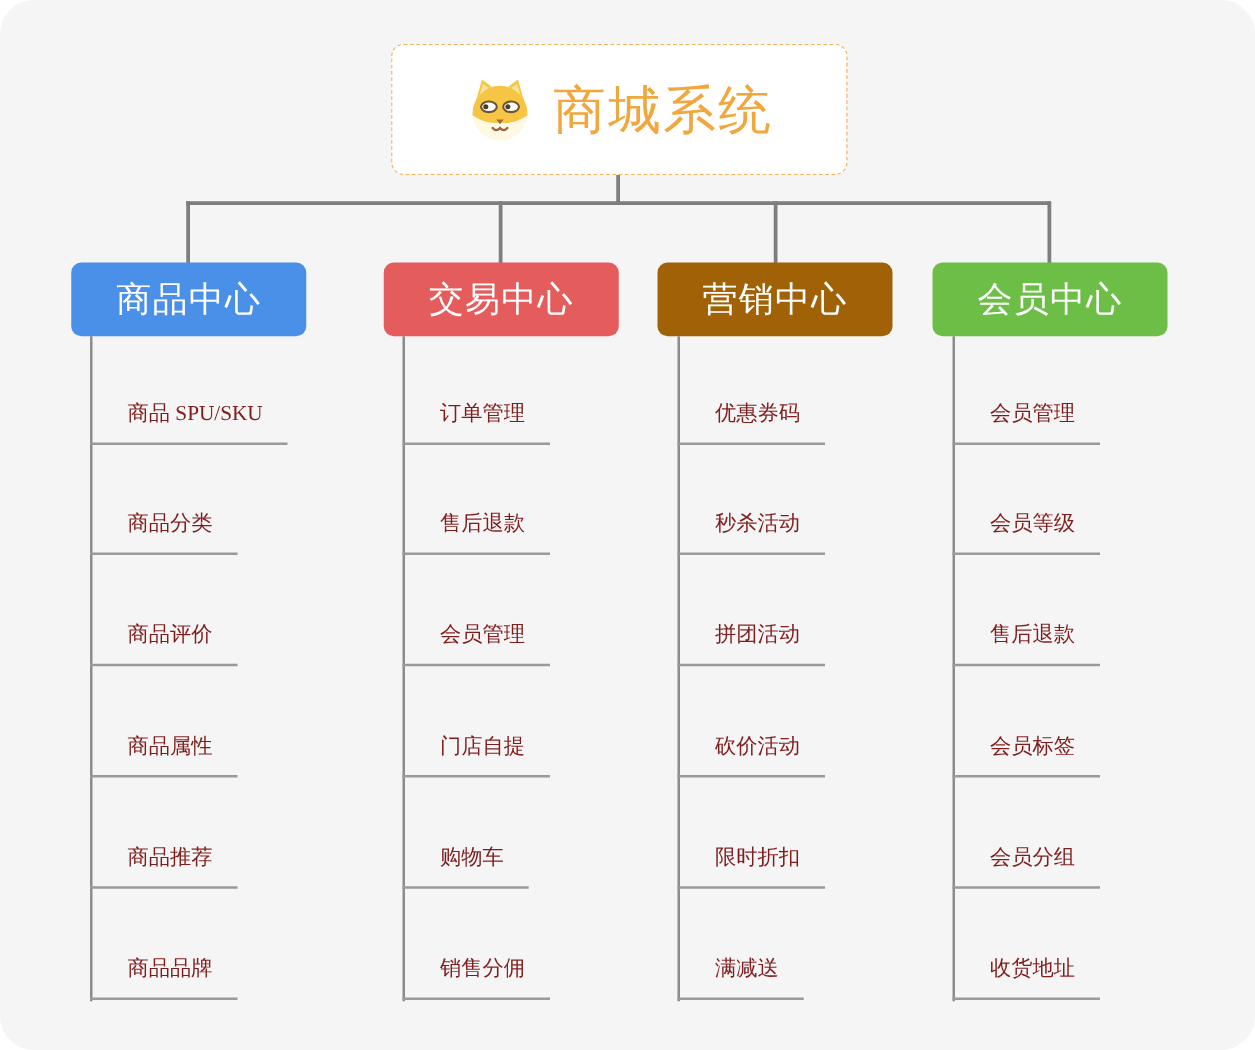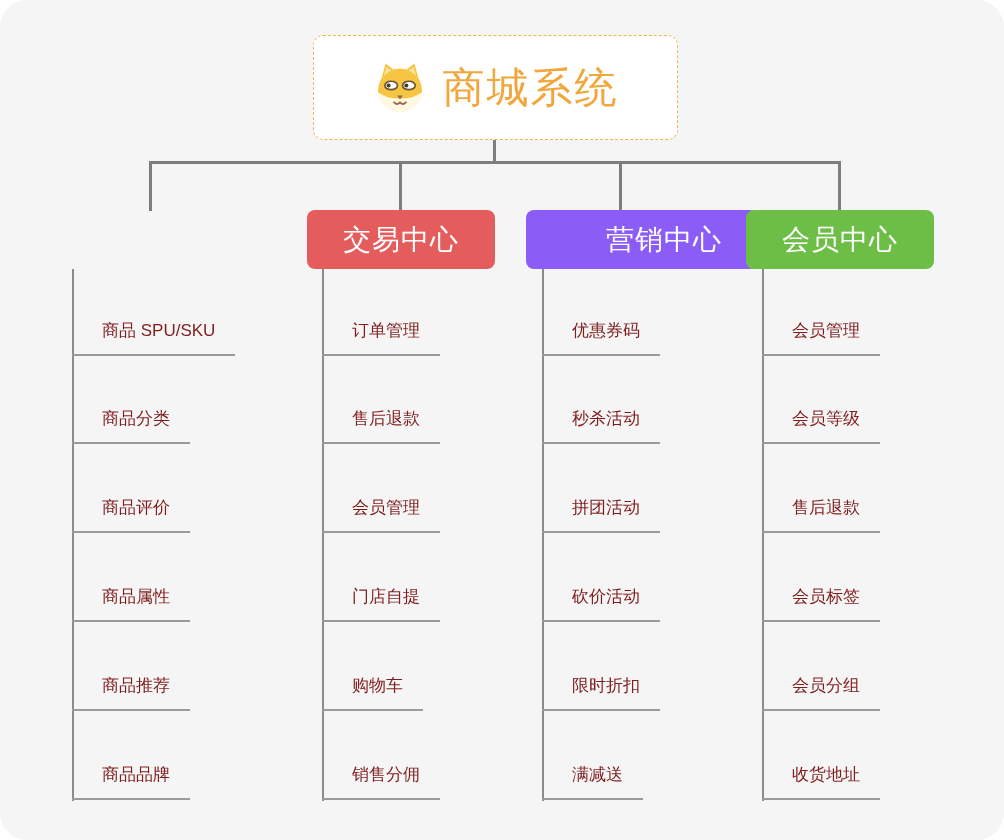--- a/index.html
+++ b/index.html
@@ -1,19 +1,19 @@
 <!DOCTYPE html>
 <html><head>
 <meta charset="utf-8">
 <style>
   html,body{margin:0;padding:0;}
   .canvas{
     position:relative;width:1004px;height:840px;
     background:#F5F5F5;overflow:hidden;
-    font-family:Liberation Sans, sans-serif;
+    font-family:Liberation Serif, serif;
     border-radius:27px;
   }
   
   .conn{position:absolute;background:#7E7E7E;}
   .root-stem{left:493px;top:139px;width:3px;height:25px;}
   .h-bar{left:149px;top:161px;width:691px;height:3px;}
   .drop{top:161px;width:3px;height:50px;}
   .drop1{left:149px;} .drop2{left:399px;} .drop3{left:619px;} .drop4{left:838px;}
   
   .root-node{
@@ -66,24 +66,27 @@
         <ellipse cx="42.5" cy="29" rx="7.5" ry="5" fill="#FFFFFF" stroke="#6B5636" stroke-width="2"></ellipse>
         <circle cx="18.5" cy="29" r="2.4" fill="#4A3B24"></circle>
         <circle cx="39.5" cy="29" r="2.4" fill="#4A3B24"></circle>
         <path d="M28.5 41 h7 l-3.5 4.5 z" fill="#9A6A44"></path>
         <path d="M25 49 q3.5 4 7 0 q3.5 4 7 0" stroke="#9A6A44" stroke-width="2.2" fill="none" stroke-linecap="round"></path>
       </svg>
     </span>
     <span class="root-title">商城系统</span>
   </div>
 
+  <div class="branch-box bb1" style="background-color: rgb(74, 143, 232);">
+    <span>商品中心</span>
+  </div>
   <div class="branch-box bb2" style="background-color: rgb(228, 92, 92);">
     <span>交易中心</span>
   </div>
-  <div class="branch-box bb3" style="background-color: #8b5cf6; padding-left: 44px;">
+  <div class="branch-box bb3" style="background-color: #a16207;">
     <span>营销中心</span>
   </div>
   <div class="branch-box bb4" style="background-color: rgb(108, 190, 70);">
     <span>会员中心</span>
   </div>
 
   <div class="vline vl1"></div>
   <div class="vline vl2"></div>
   <div class="vline vl3"></div>
   <div class="vline vl4"></div>

